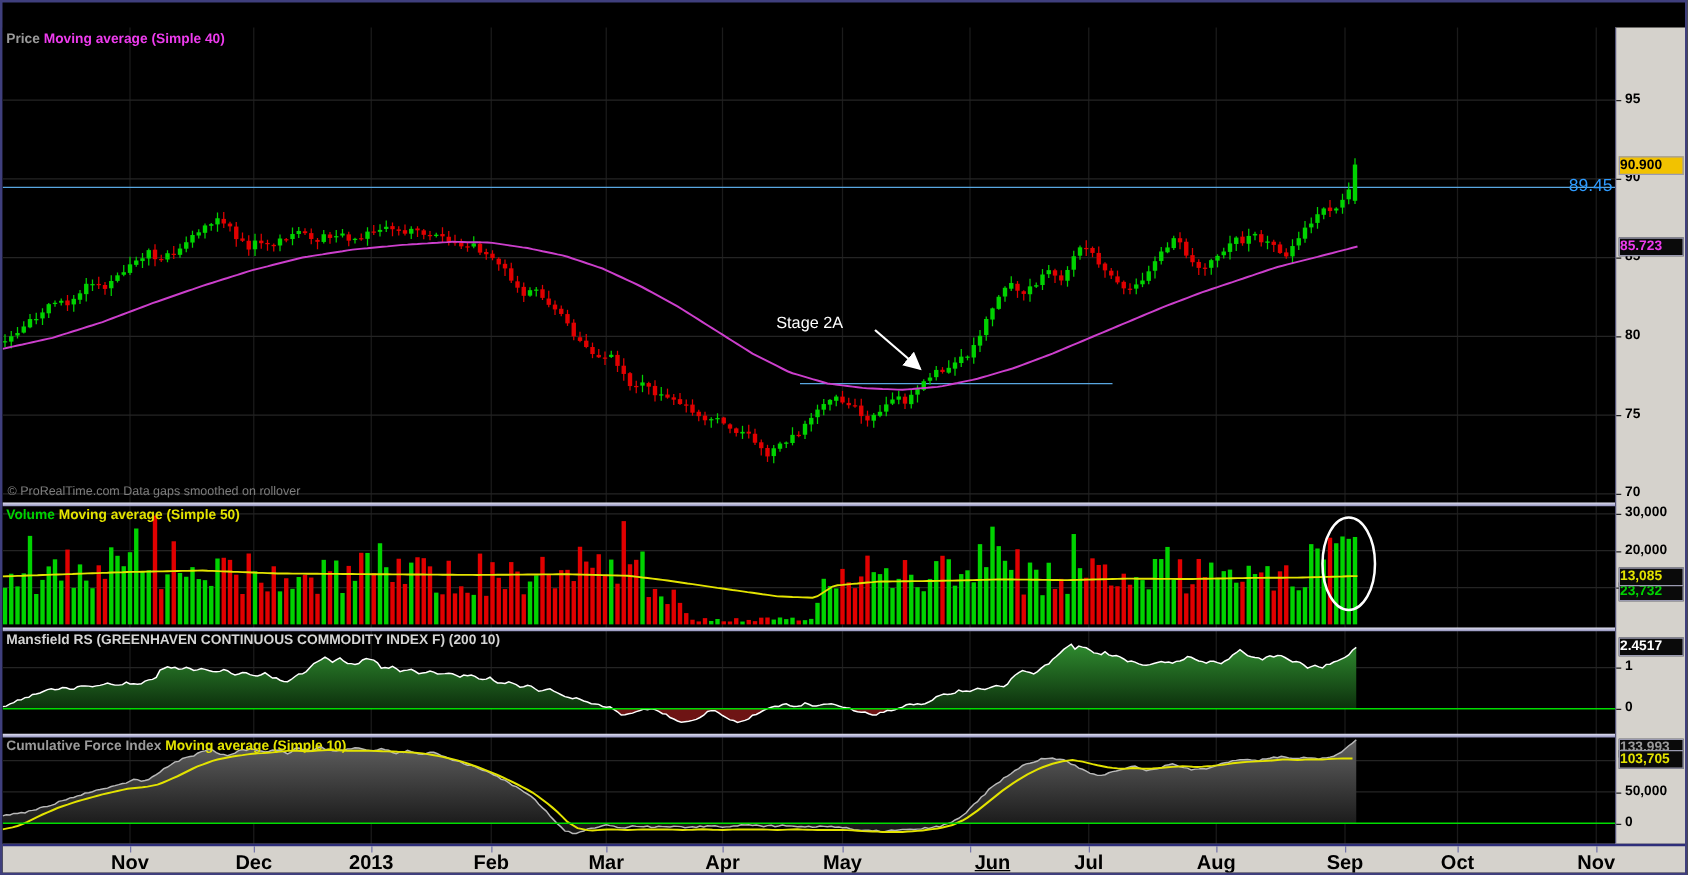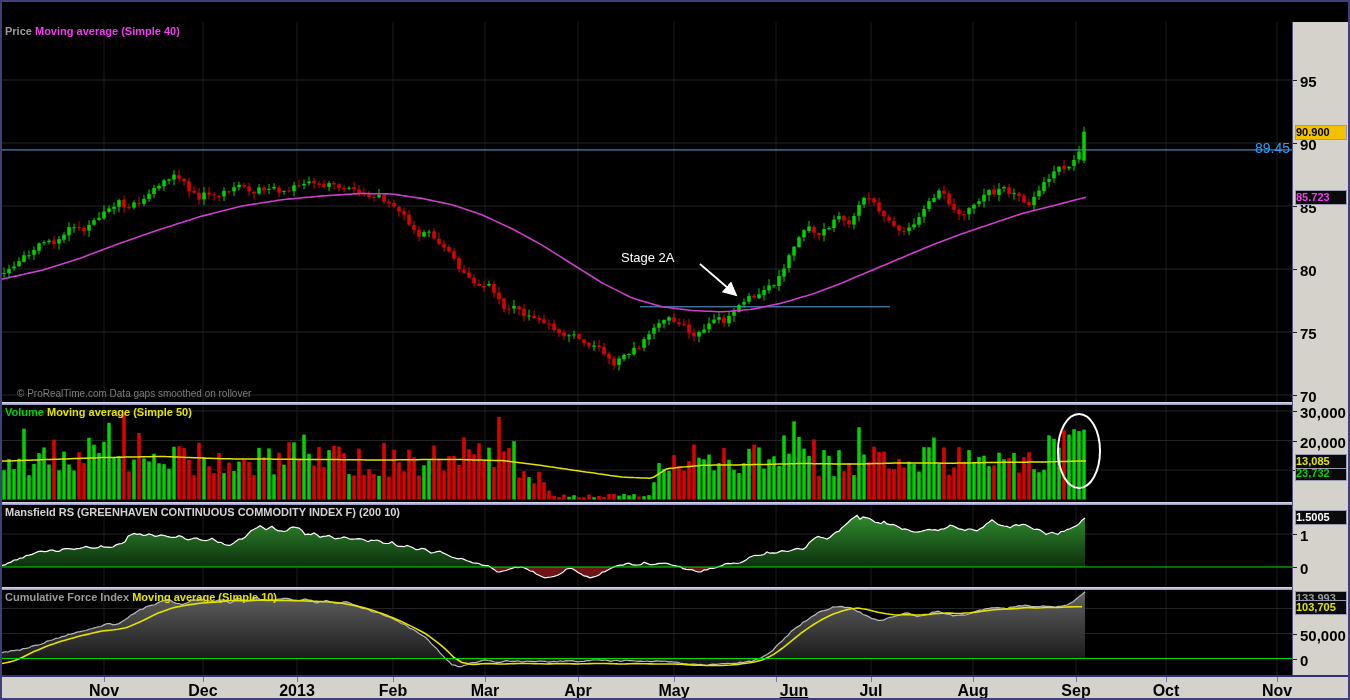--- a/index.html
+++ b/index.html
@@ -5,21 +5,21 @@
   html,body{margin:0;padding:0;background:#888;}
   #app{position:relative;width:1350px;height:700px;background:#000;font-family:"Liberation Sans","DejaVu Sans",sans-serif;overflow:hidden;box-sizing:border-box;border:2px solid #3f3f7d;}
   .titlebar{position:absolute;left:0;top:0;width:100%;height:20px;background:linear-gradient(#efede8,#d5d2cc);border-bottom:2px solid #2e2e7a;display:flex;align-items:center;font-size:12px;font-weight:bold;color:#000;}
   .titlebar .tspan{margin-right:18px;white-space:nowrap;}
   .titlebar .site{margin-left:auto;margin-right:6px;}
   #chart-svg{position:absolute;left:0;top:0;}
   .axiscol{position:absolute;left:1290px;top:20px;width:56px;height:653px;background:#d5d2cc;border-left:1px solid #55557a;}
   .bottombar{position:absolute;left:0;top:673px;width:1346px;height:23px;background:#d5d2cc;border-top:2px solid #2e2e7a;}
   .divider{position:absolute;left:0;width:1290px;height:3px;background:linear-gradient(#e2e2f2,#9090bc);}
   .plabel{position:absolute;font-size:11px;font-weight:bold;white-space:nowrap;}
-  .axis-label{position:absolute;font-size:15px;font-weight:bold;color:#000;white-space:nowrap;}
+  .axis-label{position:absolute;font-size:11px;font-weight:bold;color:#000;white-space:nowrap;}
   .axis-tick{position:absolute;left:0;width:4px;height:1px;background:#222;}
   .badge{position:absolute;left:2px;width:50px;height:13px;line-height:13px;font-size:11px;font-weight:bold;text-align:left;border:1px solid #9a9ab0;background:#0a0a0a;white-space:nowrap;}
   .month{position:absolute;top:5px;width:44px;margin-left:-22px;text-align:center;font-size:16px;font-weight:bold;color:#000;}
   .mtick{position:absolute;top:0;width:1px;height:5px;background:#7777aa;}
   .copyright{position:absolute;font-size:10px;color:#7d7d7d;}
   .stage{position:absolute;font-size:13px;color:#fff;}
   .hline-lbl{position:absolute;font-size:14px;font-weight:normal;}
 </style>
 </head>
 <body>
@@ -740,21 +740,21 @@
       <path d="M0,650.7 L3,649.8 L6,650.0 L9,648.7 L12,648.7 L15,648.0 L18,648.3 L21,646.7 L24,646.3 L27,645.8 L30,644.1 L33,643.4 L36,643.2 L39,642.3 L42,641.3 L45,639.1 L48,638.5 L51,637.8 L54,636.3 L57,636.0 L60,634.7 L63,634.2 L66,632.4 L69,632.2 L72,631.4 L75,630.1 L78,629.6 L81,629.0 L84,628.5 L87,627.2 L90,626.5 L93,625.7 L96,624.8 L99,624.5 L102,622.9 L105,621.5 L108,621.7 L111,622.9 L114,622.4 L117,621.6 L120,619.4 L123,617.7 L126,615.7 L129,612.9 L132,611.6 L135,609.6 L138,607.5 L141,607.1 L144,604.8 L147,603.9 L150,603.2 L153,602.8 L156,600.6 L159,599.3 L162,598.7 L165,597.5 L168,597.9 L171,600.1 L174,601.4 L177,601.5 L180,602.6 L183,601.5 L186,600.5 L189,598.4 L192,597.7 L195,598.3 L198,596.8 L201,597.5 L204,598.5 L207,598.8 L210,599.5 L213,599.2 L216,598.0 L219,598.2 L222,598.1 L225,599.4 L228,601.2 L231,599.7 L234,596.8 L237,596.4 L240,597.5 L243,598.0 L246,598.5 L249,598.0 L252,596.3 L255,595.4 L258,597.5 L261,597.5 L264,598.6 L267,598.7 L270,598.0 L273,598.3 L276,597.1 L279,597.1 L282,596.3 L285,596.4 L288,597.2 L291,598.0 L294,598.3 L297,598.6 L300,597.9 L303,596.9 L306,597.8 L309,598.2 L312,600.0 L315,601.0 L318,599.4 L321,599.9 L324,598.3 L327,599.4 L330,600.3 L333,601.2 L336,601.3 L339,600.8 L342,599.8 L345,599.8 L348,601.0 L351,602.5 L354,603.4 L357,604.7 L360,606.3 L363,606.6 L366,607.2 L369,609.1 L372,610.2 L375,610.0 L378,611.2 L381,612.9 L384,614.2 L387,614.9 L390,616.3 L393,618.0 L396,619.1 L399,621.5 L402,622.1 L405,624.1 L408,626.4 L411,627.3 L414,629.2 L417,631.5 L420,633.2 L423,635.1 L426,637.7 L429,641.4 L432,644.3 L435,646.9 L438,650.8 L441,653.9 L444,657.1 L447,659.7 L450,662.9 L453,663.1 L456,664.7 L459,664.7 L462,663.5 L465,662.8 L468,661.1 L471,660.6 L474,660.4 L477,659.6 L480,658.6 L483,657.8 L486,658.5 L489,658.9 L492,660.0 L495,660.3 L498,660.4 L501,659.6 L504,658.7 L507,659.1 L510,659.3 L513,659.4 L516,658.8 L519,659.9 L522,659.8 L525,659.0 L528,659.3 L531,659.4 L534,659.6 L537,659.0 L540,659.1 L543,659.3 L546,660.2 L549,659.8 L552,659.4 L555,660.0 L558,658.8 L561,659.5 L564,658.7 L567,658.8 L570,658.7 L573,659.3 L576,659.8 L579,659.5 L582,659.4 L585,658.7 L588,658.7 L591,657.8 L594,658.0 L597,657.8 L600,658.3 L603,658.0 L606,658.6 L609,659.4 L612,658.5 L615,658.3 L618,659.3 L621,658.8 L624,658.0 L627,658.7 L630,658.7 L633,659.0 L636,659.3 L639,659.2 L642,659.5 L645,659.0 L648,659.7 L651,659.6 L654,658.8 L657,659.1 L660,659.4 L663,659.0 L666,659.8 L669,659.7 L672,660.1 L675,660.0 L678,661.0 L681,661.7 L684,661.9 L687,662.3 L690,662.2 L693,662.2 L696,662.7 L699,662.3 L702,663.2 L705,663.6 L708,662.7 L711,662.1 L714,662.4 L717,662.0 L720,661.6 L723,661.6 L726,661.4 L729,661.5 L732,661.3 L735,661.3 L738,660.1 L741,660.7 L744,659.9 L747,659.1 L750,659.6 L753,657.7 L756,656.9 L759,656.0 L762,654.0 L765,652.6 L768,650.4 L771,648.2 L774,644.5 L777,641.4 L780,639.3 L783,635.6 L786,633.6 L789,629.5 L792,627.2 L795,625.1 L798,623.6 L801,620.2 L804,618.9 L807,616.8 L810,614.4 L813,612.9 L816,610.4 L819,609.1 L822,608.6 L825,607.8 L828,606.8 L831,604.8 L834,605.0 L837,604.7 L840,604.4 L843,605.6 L846,605.4 L849,605.8 L852,607.3 L855,609.4 L858,610.1 L861,612.5 L864,613.4 L867,614.9 L870,616.7 L873,617.2 L876,618.3 L879,618.3 L882,617.8 L885,616.2 L888,615.3 L891,614.8 L894,614.0 L897,613.3 L900,612.1 L903,611.1 L906,610.8 L909,612.4 L912,613.3 L915,614.5 L918,613.8 L921,613.5 L924,613.0 L927,612.3 L930,610.3 L933,609.8 L936,609.1 L939,610.2 L942,611.5 L945,612.1 L948,612.5 L951,613.9 L954,613.3 L957,613.1 L960,612.8 L963,613.2 L966,612.2 L969,611.3 L972,610.1 L975,608.8 L978,608.2 L981,607.8 L984,606.5 L987,606.3 L990,605.8 L993,605.8 L996,605.7 L999,606.0 L1002,606.1 L1005,607.0 L1008,605.2 L1011,605.2 L1014,604.6 L1017,603.7 L1020,604.1 L1023,603.0 L1026,603.6 L1029,604.3 L1032,604.7 L1035,604.7 L1038,604.5 L1041,603.8 L1044,604.3 L1047,604.4 L1050,604.5 L1053,605.3 L1056,604.3 L1059,604.3 L1062,603.7 L1065,603.0 L1068,601.3 L1071,599.8 L1074,597.2 L1077,594.6 L1080,592.5 L1083,589.8" fill="none" stroke="#b8b8b8" stroke-width="1.2"></path>
       <path d="M0,661.5L4,660.7L8,659.9L12,658.8L16,657.3L20,655.5L24,653.5L28,651.5L32,649.6L36,647.9L40,646.2L44,644.4L48,643.0L52,641.7L56,640.3L60,639.0L64,637.9L68,636.8L72,635.7L76,634.6L80,633.5L84,632.6L88,631.7L92,630.8L96,629.9L100,629.0L104,628.6L108,628.2L112,627.8L116,627.3L120,626.5L124,625.7L128,624.2L132,622.5L136,620.7L140,619.0L144,617.0L148,615.0L152,613.0L156,611.1L160,609.7L164,608.2L168,606.7L172,605.6L176,604.8L180,604.0L184,603.2L188,602.6L192,602.1L196,601.5L200,601.0L204,600.7L208,600.5L212,600.2L216,599.9L220,599.5L224,599.1L228,598.7L232,598.6L236,598.7L240,598.8L244,599.0L248,598.8L252,598.5L256,598.3L260,598.0L264,598.1L268,598.3L272,598.4L276,598.5L280,598.5L284,598.5L288,598.5L292,598.6L296,598.7L300,598.8L304,599.0L308,599.1L312,599.2L316,599.4L320,599.5L324,599.8L328,600.0L332,600.3L336,600.7L340,601.3L344,602.0L348,602.7L352,603.5L356,604.4L360,605.3L364,606.3L368,607.5L372,608.8L376,610.2L380,611.5L384,613.1L388,614.7L392,616.3L396,618.0L400,619.8L404,621.7L408,623.6L412,625.6L416,627.7L420,629.8L424,632.0L428,634.8L432,637.8L436,640.8L440,644.1L444,647.6L448,651.5L452,655.5L456,658.0L460,660.5L464,661.3L468,662.1L472,662.4L476,662.1L480,661.8L484,661.6L488,661.6L492,661.7L496,661.9L500,662.0L504,661.9L508,661.7L512,661.6L516,661.5L520,661.5L524,661.5L528,661.5L532,661.6L536,661.7L540,661.8L544,662.0L548,661.9L552,661.8L556,661.6L560,661.5L564,661.6L568,661.8L572,661.9L576,662.0L580,661.8L584,661.7L588,661.6L592,661.5L596,661.5L600,661.5L604,661.5L608,661.6L612,661.7L616,661.9L620,662.0L624,661.9L628,661.7L632,661.6L636,661.5L640,661.7L644,661.8L648,661.9L652,662.0L656,662.0L660,662.0L664,662.0L668,662.0L672,662.0L676,662.1L680,662.3L684,662.6L688,662.9L692,663.1L696,663.2L700,663.3L704,663.5L708,663.5L712,663.5L716,663.5L720,663.5L724,663.2L728,663.0L732,662.7L736,662.4L740,661.8L744,661.3L748,660.8L752,660.0L756,659.0L760,658.0L764,656.2L768,654.4L772,652.1L776,649.3L780,646.5L784,643.3L788,640.1L792,636.9L796,633.7L800,630.5L804,627.7L808,624.9L812,622.3L816,619.9L820,617.5L824,615.5L828,613.5L832,611.8L836,610.4L840,609.0L844,608.0L848,607.0L852,606.5L856,606.0L860,606.7L864,607.3L868,608.3L872,609.3L876,610.2L880,611.0L884,611.8L888,612.3L892,612.7L896,613.0L900,612.8L904,612.5L908,612.6L912,612.9L916,613.0L920,612.8L924,612.5L928,612.2L932,611.8L936,611.5L940,611.3L944,611.0L948,611.1L952,611.4L956,611.5L960,611.3L964,611.0L968,610.7L972,610.3L976,609.9L980,609.3L984,608.6L988,608.2L992,607.8L996,607.5L1000,607.3L1004,607.0L1008,606.9L1012,606.6L1016,606.4L1020,606.0L1024,605.6L1028,605.6L1032,605.9L1036,606.0L1040,605.8L1044,605.5L1048,605.5L1052,605.5L1056,605.5L1060,605.3L1064,605.0L1068,604.9L1072,604.8L1076,604.7L1080,604.7" fill="none" stroke="#e3e300" stroke-width="1.6"></path>
       <line x1="0" y1="656.5" x2="1290" y2="656.5" stroke="#00dc00" stroke-width="1.2"></line>
       <line x1="698" y1="262" x2="734" y2="293" stroke="#ffffff" stroke-width="1.8" marker-end="url(#arrow)"></line>
     </svg>
 
   <span class="plabel" style="left:3px;top:23px;">
     <span style="color:#9a9a9a;">Price</span>
     <span style="color:#ee3cee;">Moving average (Simple 40)</span>
   </span>
-  <span class="copyright" style="left:15px;top:386px;">© ProRealTime.com Data gaps smoothed on rollover</span>
+  <span class="copyright" style="left:4px;top:386px;">© ProRealTime.com Data gaps smoothed on rollover</span>
   <span class="plabel" style="left:3px;top:404px;">
     <span style="color:#00d300;">Volume</span>
     <span style="color:#e3e300;">Moving average (Simple 50)</span>
   </span>
   <span class="plabel" style="left:3px;top:504px;color:#d4d4d4;">Mansfield RS (GREENHAVEN CONTINUOUS COMMODITY INDEX F) (200 10)</span>
   <span class="plabel" style="left:3px;top:589px;">
     <span style="color:#9a9a9a;">Cumulative Force Index</span>
     <span style="color:#e3e300;">Moving average (Simple 10)</span>
   </span>
   <span class="stage" style="left:619px;top:248px;">Stage 2A</span>
@@ -788,21 +788,21 @@
       <span class="axis-label" style="left: 7px; top: 538px;">0</span>
       <div class="axis-tick" style="top: 545px;"></div>
       <span class="axis-label" style="left: 7px; top: 604.5px;">50,000</span>
       <div class="axis-tick" style="top: 611.5px;"></div>
       <span class="axis-label" style="left: 7px; top: 629.5px;">0</span>
       <div class="axis-tick" style="top: 636.5px;"></div>
       <div class="badge" style="top: 102.66px; background: rgb(242, 194, 0); color: rgb(0, 0, 0);">90.900</div>
       <div class="badge" style="top: 167.89px; background: rgb(10, 10, 10); color: rgb(238, 60, 238);">85.723</div>
       <div class="badge" style="top: 400.491px; background: rgb(10, 10, 10); color: rgb(0, 211, 0); margin-top: 44px;">23,732</div>
       <div class="badge" style="top: 431.899px; background: rgb(10, 10, 10); color: rgb(227, 227, 0);">13,085</div>
-      <div class="badge" style="top: 488.483px; background: rgb(10, 10, 10); color: rgb(255, 255, 255);">1.5005</div>
+      <div class="badge" style="top: 488.483px; background: rgb(10, 10, 10); color: rgb(255, 255, 255);">2.4517</div>
       <div class="badge" style="top: 568.5px; background: rgb(10, 10, 10); color: rgb(154, 154, 154);">133,993</div>
       <div class="badge" style="top: 577.5px; background: rgb(10, 10, 10); color: rgb(227, 227, 0);">103,705</div>
     </div>
   <div class="bottombar" id="bottombar">
       <div class="mtick" style="left: 102px;"></div>
       <span class="month" style="left: 102px;">Nov</span>
       <div class="mtick" style="left: 201px;"></div>
       <span class="month" style="left: 201px;">Dec</span>
       <div class="mtick" style="left: 295px;"></div>
       <span class="month" style="left: 295px;">2013</span>

